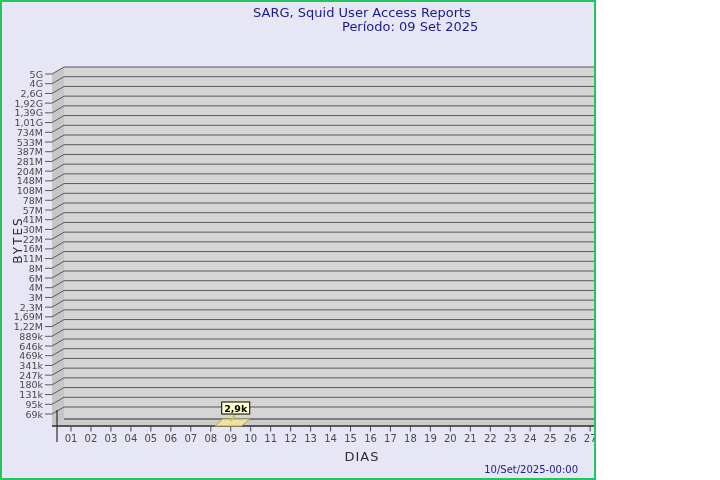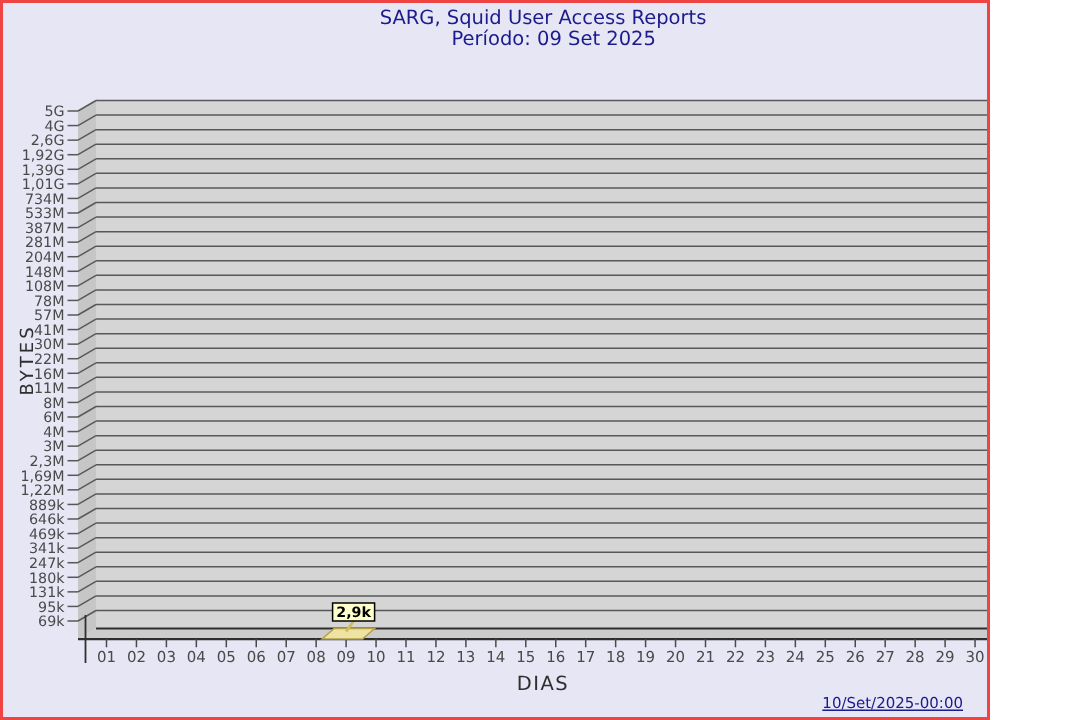--- a/index.html
+++ b/index.html
@@ -1,46 +1,46 @@
 <!DOCTYPE html>
 <html><head>
 <meta charset="utf-8">
 <style>
   html,body{margin:0;padding:0;background:#ffffff;}
   .screen{
     position:relative;
-    width:660px;height:480px;
+    width:596px;height:480px;
     box-sizing:border-box;
     background:#e6e6f4;
-    border:2px solid #ef4444;
+    border:2px solid #22c55e;
     overflow:hidden;
     font-family:"DejaVu Sans", sans-serif;
   }
   .title-main{
     position:absolute;top:3px;left:0;width:720px;
     text-align:center;font-size:13px;color:#1b1b8e;
   }
   .title-period,.title-user{
     position:absolute;left:299px;
     font-size:13px;color:#1b1b8e;white-space:nowrap;
   }
-  .title-period{top:17px;}
+  .title-period{top:17px;margin-left:41px;}
   .title-user{top:31px;}
   .ylabel{
     position:absolute;left:-16px;top:231px;width:64px;
     text-align:center;transform:rotate(-90deg);
     font-size:12px;color:#2e2e2e;letter-spacing:2px;
   }
   .xlabel{
     position:absolute;top:447px;left:0;width:720px;
     text-align:center;font-size:13px;color:#2e2e2e;letter-spacing:1px;
   }
   .timestamp{
     position:absolute;top:462px;right:16px;
-    font-size:10px;color:#1b1b8e;text-decoration:underline;
+    font-size:10px;color:#1b1b8e;
   }
   svg{position:absolute;left:0;top:0;}
   text{font-family:"DejaVu Sans", sans-serif;}
 </style>
 </head>
 <body>
 
 <div class="screen">
 
   <div class="title-main">SARG, Squid User Access Reports</div>

